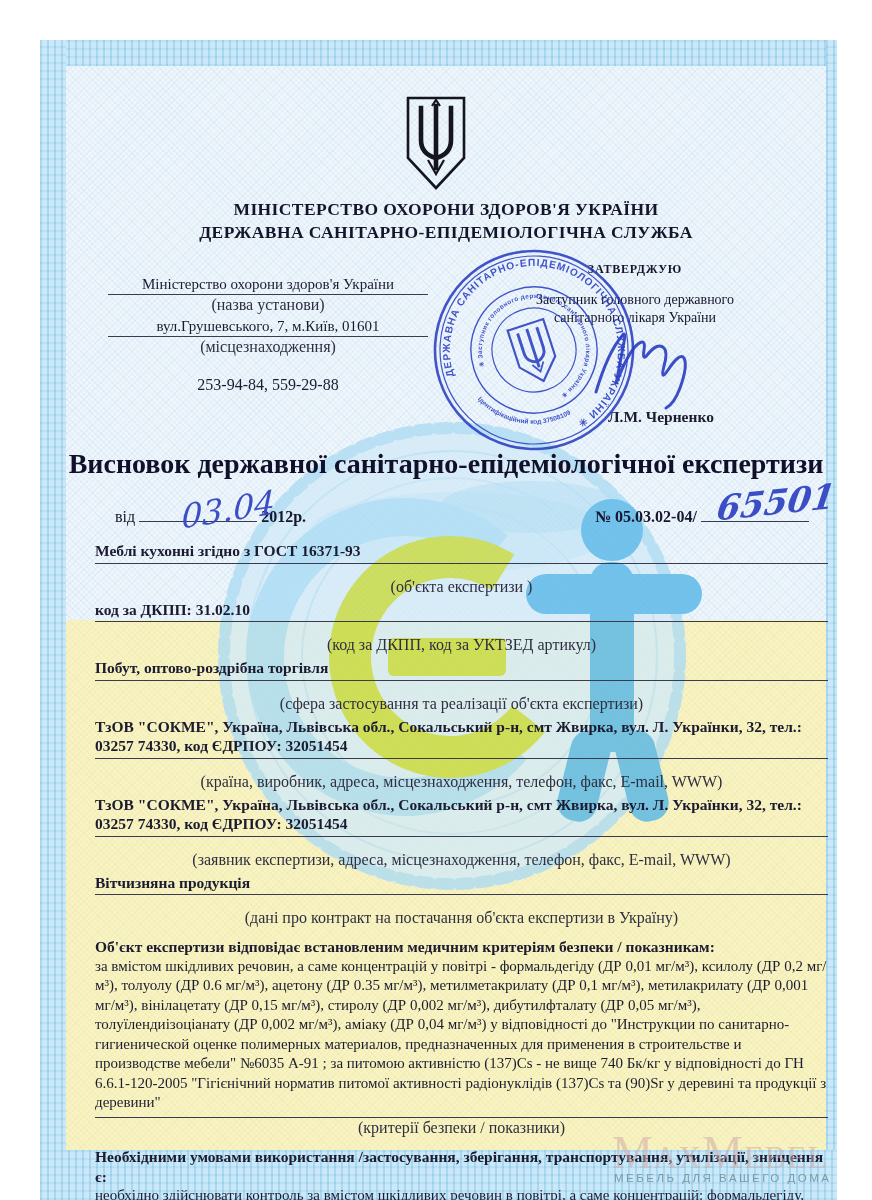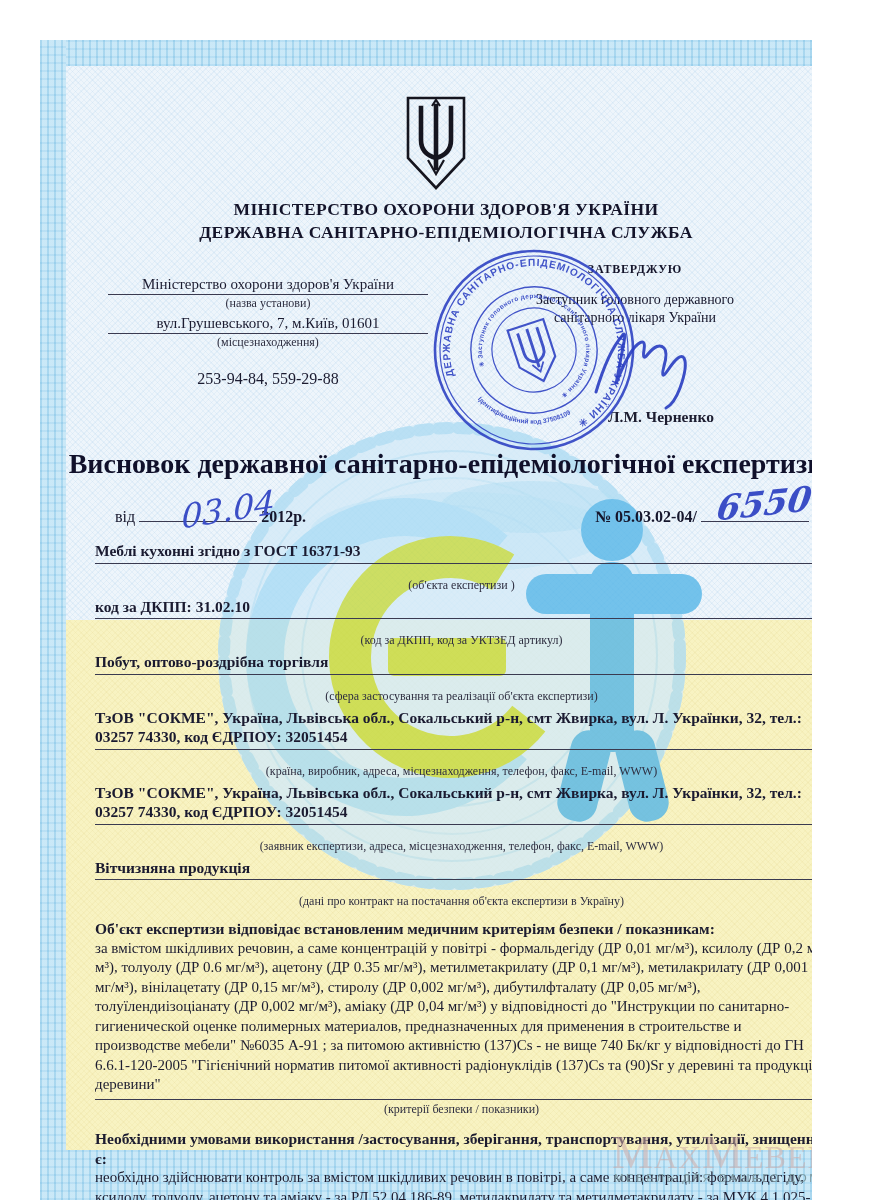--- a/index.html
+++ b/index.html
@@ -1,17 +1,17 @@
 <!DOCTYPE html>
 <html><head>
 <meta charset="utf-8">
 <style>
   html,body{margin:0;padding:0;}
   body{background:#ffffff;font-family:"Liberation Serif", serif;}
-  .page{position:relative;width:812px;height:1200px;background:#ffffff;overflow:hidden;}
+  .page{position:relative;width:812px;height:1200px;background:#ffffff;overflow:hidden;padding-left:25px;}
 
   
   .band{position:absolute;background:
     repeating-linear-gradient(90deg, rgba(110,185,225,.38) 0 2px, rgba(190,228,246,.25) 2px 7px),
     repeating-linear-gradient(0deg, rgba(140,200,235,.30) 0 2px, rgba(214,238,250,.4) 2px 8px),
     #c9e7f6;}
   .band-top{left:40px;top:40px;width:812px;height:26px;}
   .band-left{left:40px;top:40px;width:26px;height:1160px;}
   .band-right{left:826px;top:40px;width:26px;height:1160px;}
   .band-bottom{left:40px;top:1150px;width:812px;height:50px;}
@@ -27,21 +27,21 @@
      repeating-linear-gradient(45deg, rgba(215,195,110,.10) 0 1px, transparent 1px 4px),
      repeating-linear-gradient(-45deg, rgba(215,195,110,.10) 0 1px, transparent 1px 4px),
      #f8f3c2;}
 
   
   .rosette{position:absolute;left:160px;top:412px;width:580px;height:490px;}
 
   
   .doc{position:absolute;color:#1d1d30;}
   .bold{font-weight:bold;}
-  .caption{font-size:12px;color:#2e2e40;text-align:center;}
+  .caption{font-size:16px;color:#2e2e40;text-align:center;}
   .uline{border-bottom:1.3px solid #3a3a50;}
   .handwrite{font-family:"DejaVu Serif", serif;font-style:italic;color:#3b4ec6;}
 
   
   .emblem{position:absolute;left:404px;top:96px;width:64px;height:96px;}
   .ministry{position:absolute;left:66px;top:198px;width:760px;text-align:center;
     font-weight:bold;font-size:17.5px;line-height:23px;color:#14142a;letter-spacing:.4px;}
 
   
   .issuer{position:absolute;left:108px;top:276px;width:320px;text-align:center;font-size:15px;color:#1b1b30;}

